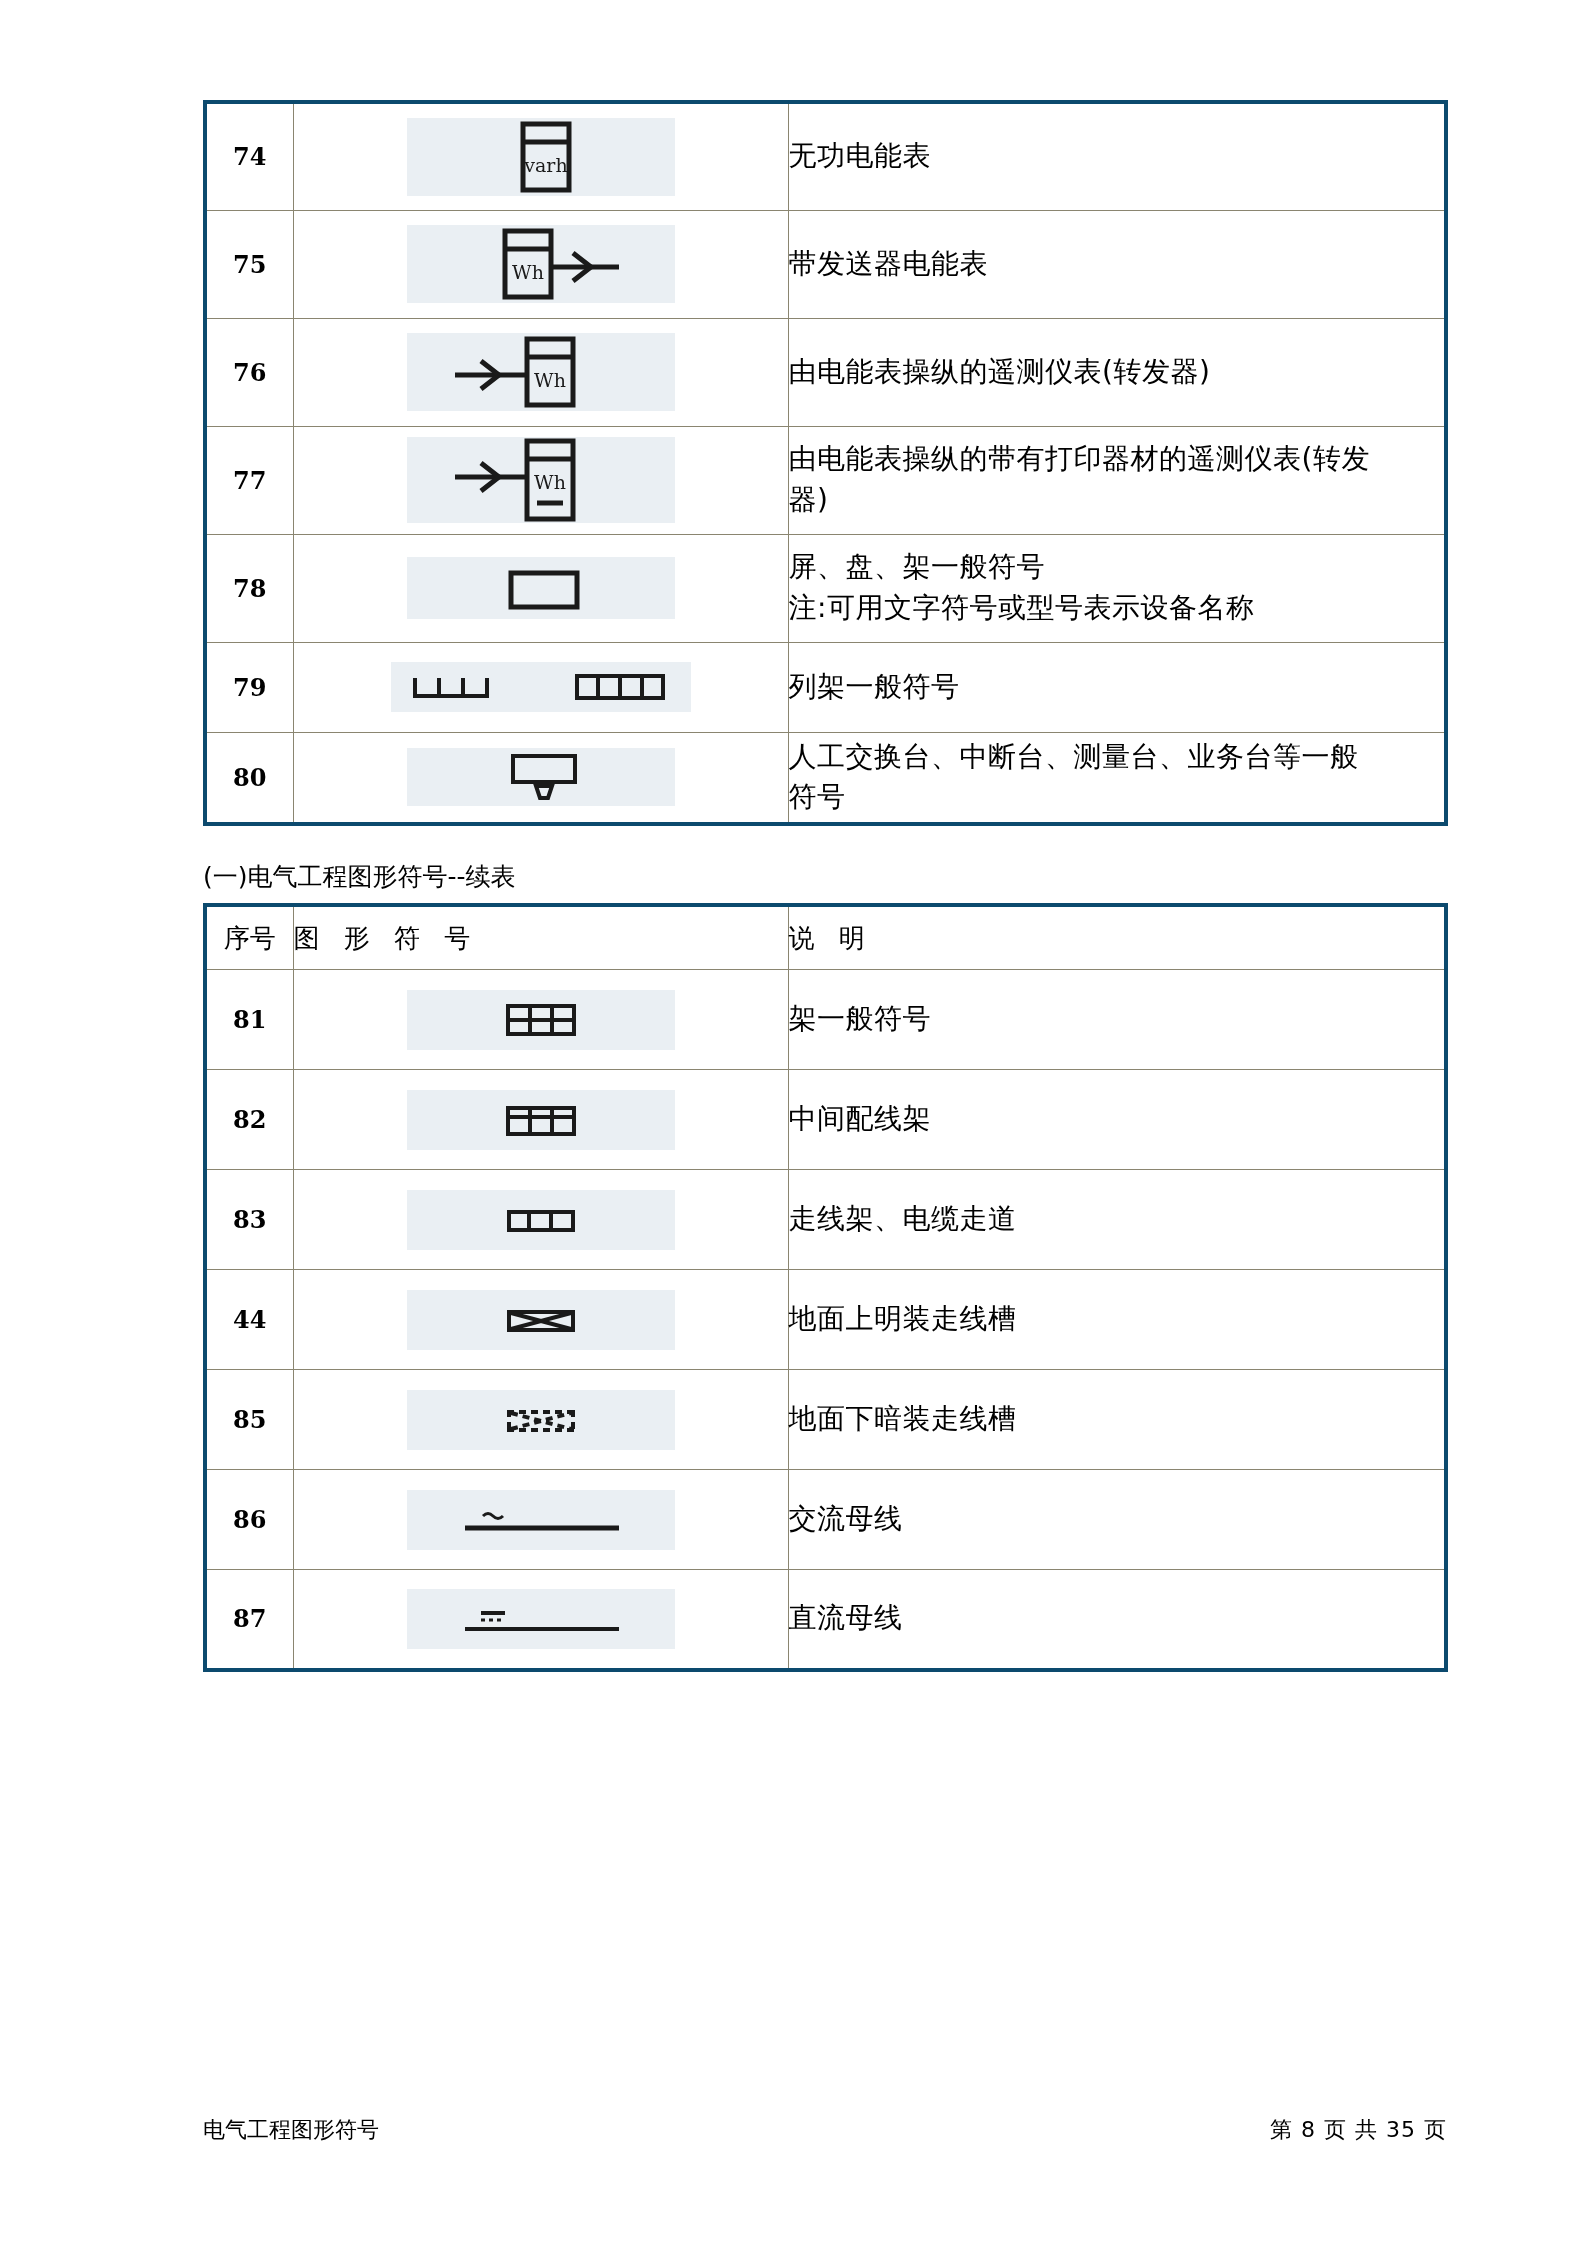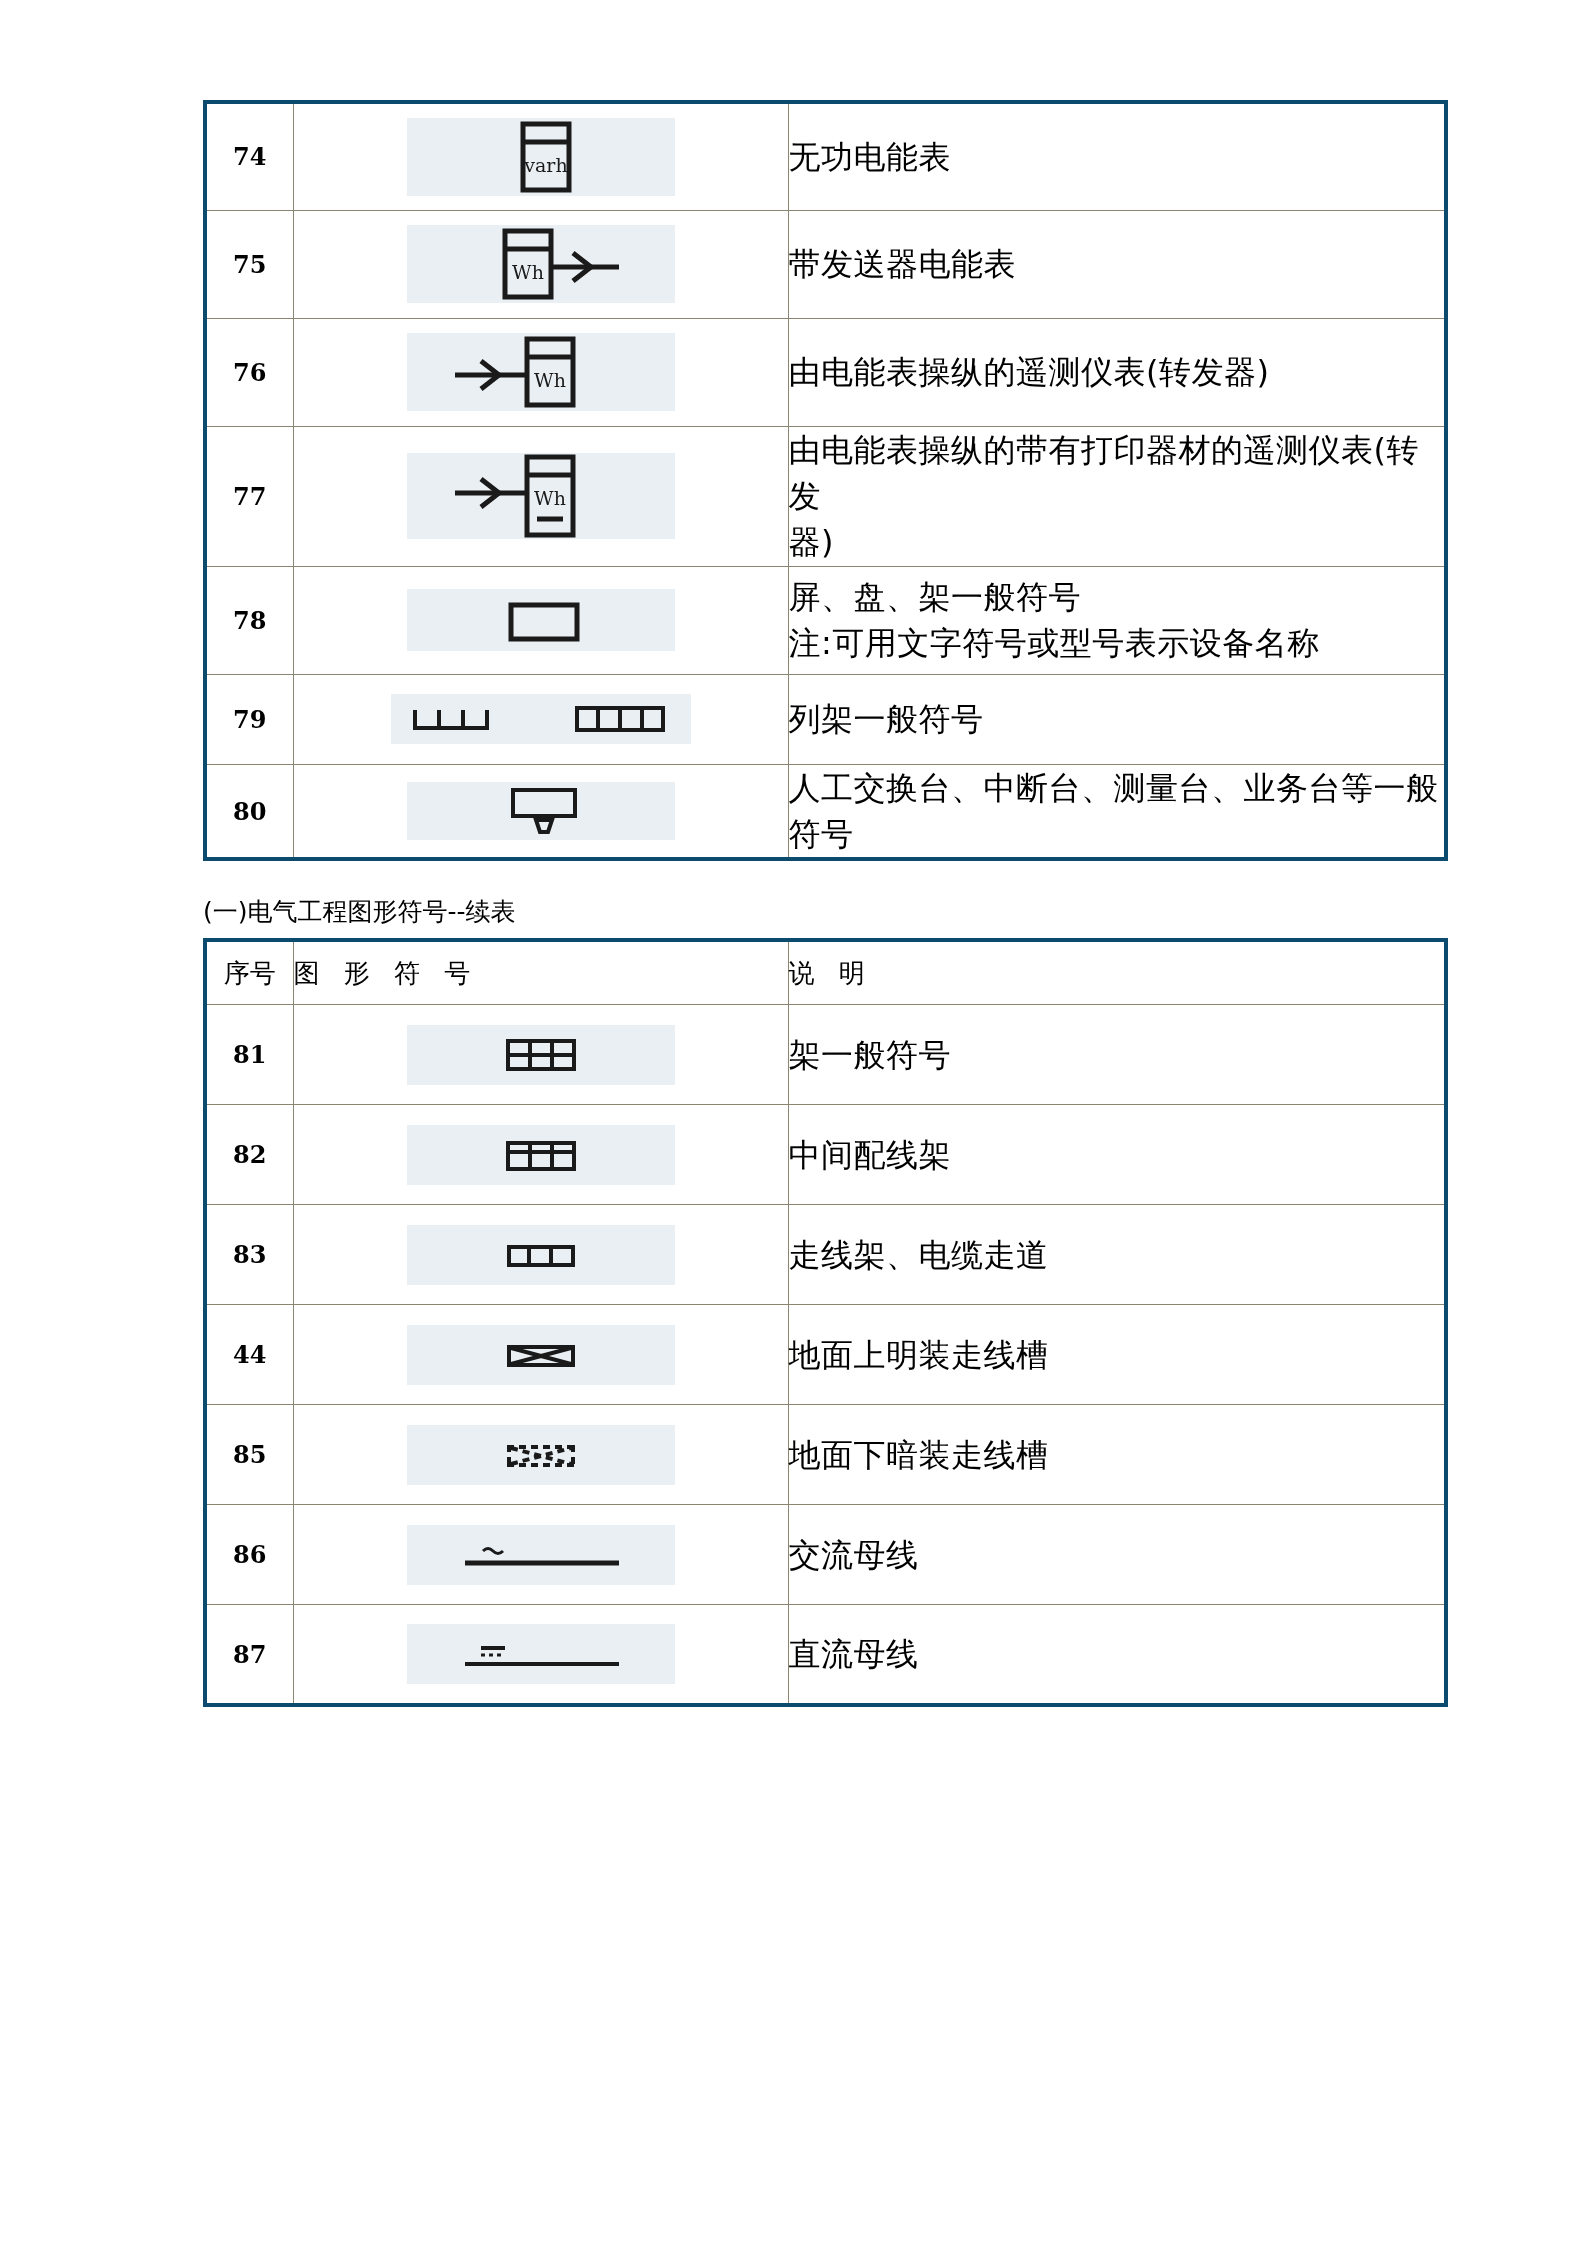--- a/index.html
+++ b/index.html
@@ -41,21 +41,21 @@
   .col-desc { width: 658px; }
 
   .cell-no {
     text-align: center;
     font-weight: bold;
     font-size: 24px;
     font-family: "DejaVu Serif", "Liberation Serif", serif;
   }
   .cell-desc {
     padding: 10px 16px 10px 18px;
-    font-size: 32px;
+    font-size: 28px;
     line-height: 1.45;
     font-family: "DejaVu Sans", "Liberation Sans", sans-serif;
     letter-spacing: 0.5px;
   }
   .cell-desc .line2 { display: block; }
 
   .cell-sym {
     padding: 0;
   }
   .symbox {
@@ -390,14 +390,18 @@
           </div>
         </td>
         <td class="cell-desc">
           <span>直流母线</span>
         </td>
       </tr>
 
     </tbody>
   </table>
 
+  <div class="footer">
+    <div class="footer-left">电气工程图形符号</div>
+    <div class="footer-right">第 8 页 共 35 页</div>
+  </div>
 
 </div>
 
 </body></html>

